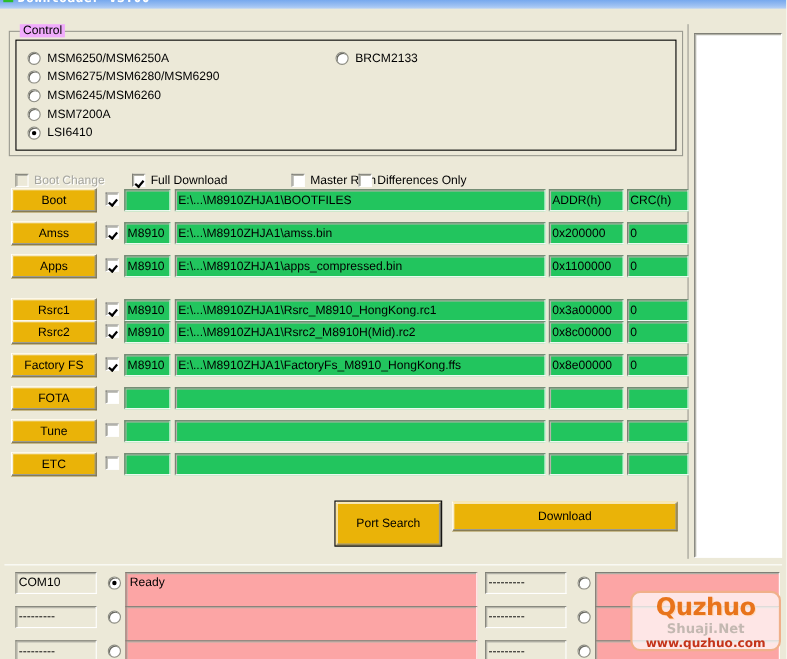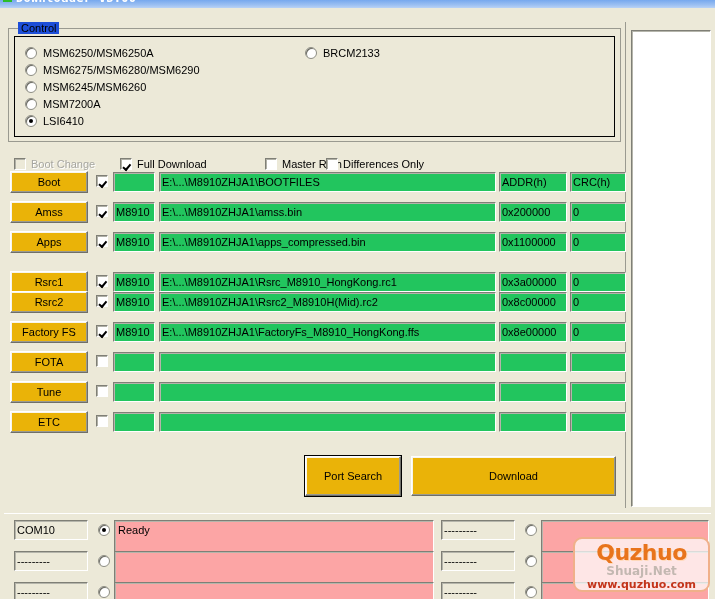--- a/index.html
+++ b/index.html
@@ -62,21 +62,21 @@
     left: 8px; top: 20px;
     width: 613px; height: 114px;
     border: 1px solid #9a9a90;
     border-top-color: #9a9a90;
     box-sizing: border-box;
     background: transparent;
   }
   #control-group-legend {
     position: absolute;
     left: 18px; top: 14px;
-    background: #1d4ed8;
+    background: #f0abfc;
     padding: 0 3px;
     font-size: 11px;
     line-height: 12px;
   }
   #control-inner {
     position: absolute;
     left: 14px; top: 28px;
     width: 601px; height: 101px;
     border: 1px solid #000000;
     box-sizing: border-box;
@@ -208,21 +208,21 @@
   #port-search-button {
     position: absolute;
     left: 305px; top: 448px;
     width: 96px; height: 40px;
     outline: 1px solid #000;
     outline-offset: 0px;
   }
   #download-button {
     position: absolute;
     left: 411px; top: 448px;
-    width: 205px; height: 40px;
+    width: 205px; height: 27px;
   }
 
   
   #log-panel {
     position: absolute;
     left: 631px; top: 22px;
     width: 80px; height: 477px;
     background: #ffffff;
     border: 1px solid;
     border-color: #7f7f76 #ffffff #ffffff #7f7f76;

